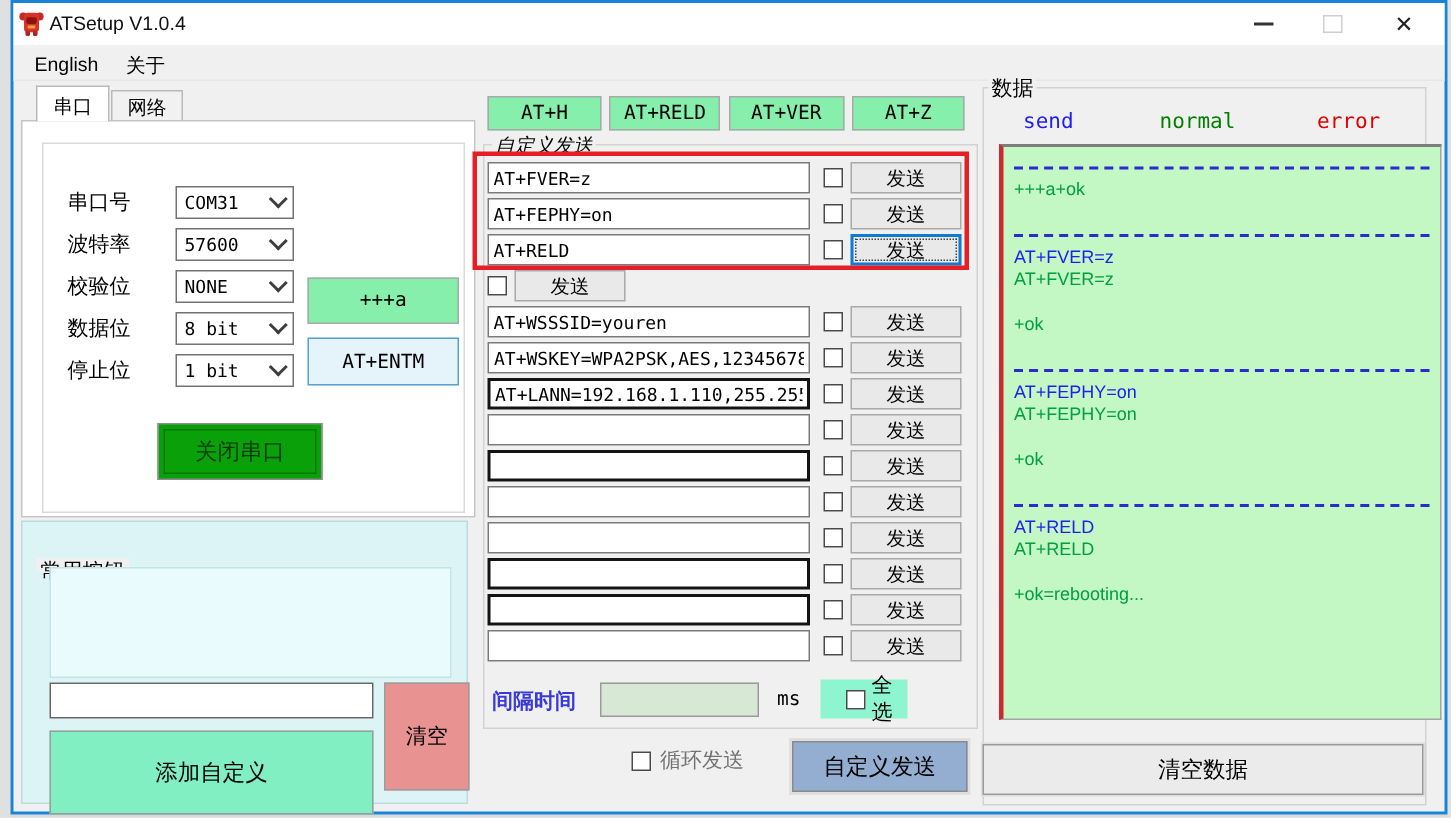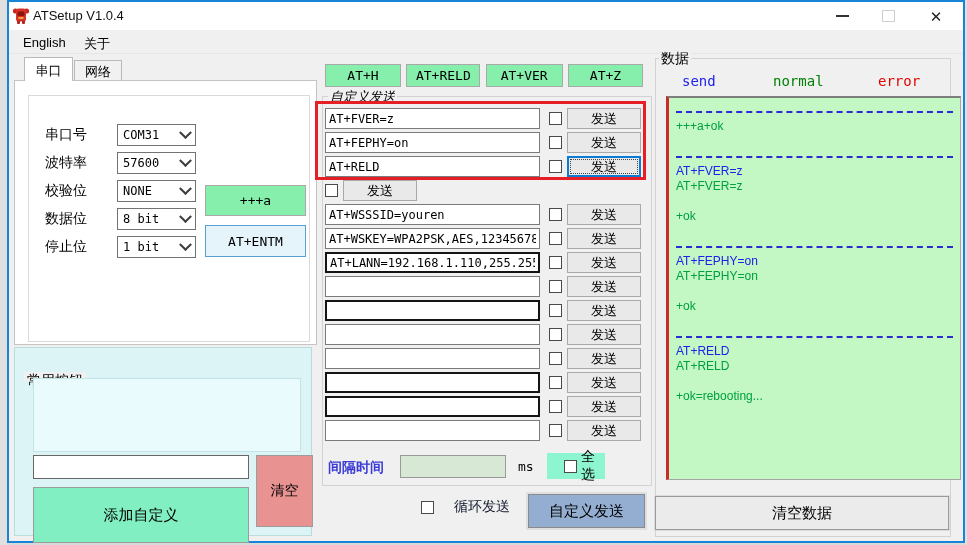--- a/index.html
+++ b/index.html
@@ -84,21 +84,21 @@
   #highlight-rect{position:absolute;left:306px;top:99px;width:331px;height:79px;box-sizing:border-box;
                   border:3px solid #e61e26;z-index:5;pointer-events:none;}
   #interval-label{position:absolute;left:319px;top:457px;font-size:14px;font-weight:bold;color:#3a3ad6;}
   #interval-input{position:absolute;left:391px;top:453px;width:106px;height:23px;box-sizing:border-box;
                   background:#d7e8d5;border:1px solid #9a9a9a;font-size:13px;padding:0 4px;}
   #ms-label{position:absolute;left:509px;top:457px;font-family:"DejaVu Sans Mono",monospace;font-size:13px;}
   #selectall-wrap{position:absolute;left:538px;top:451px;width:58px;height:26px;background:#8ef5d1;
                   display:flex;align-items:center;padding-left:17px;box-sizing:border-box;}
   #selectall-label{font-size:14px;margin-left:4px;}
   #loop-wrap{position:absolute;left:412px;top:496px;display:flex;align-items:center;}
-  #loop-label{font-size:14px;color:#0f172a;margin-left:20px;}
+  #loop-label{font-size:14px;color:#737373;margin-left:6px;}
   #btn-batch{position:absolute;left:519px;top:492px;width:117px;height:34px;box-sizing:border-box;
              background:#93aed1;border:1px solid #8a8a8a;box-shadow:0 0 0 2px #dfdfdf;
              display:flex;align-items:center;justify-content:center;font-size:15px;}
   
   #data-group{position:absolute;left:646px;top:56px;width:296px;height:479px;box-sizing:border-box;
               border:1px solid #d2d2d2;}
   #data-title{position:absolute;left:650px;top:48px;font-size:14px;background:#f0f0f0;padding:0 2px;z-index:2;}
   #legend{position:absolute;left:673px;top:71px;height:18px;font-family:"DejaVu Sans Mono",monospace;
           font-size:14px;z-index:2;}
   #legend span{position:absolute;top:0;}
@@ -190,20 +190,21 @@
         <div class="field-row">
           <span class="field-label">停止位</span>
           <div class="combo">
             <span>1 bit</span>
             <span class="chev"></span>
           </div>
         </div>
       </div>
     <div class="gray-btn" id="btn-plusa">+++a</div>
     <div id="btn-entm">AT+ENTM</div>
+    <div id="btn-closeport">关闭串口</div>
 
     <div id="common-group">
       <span id="common-title">常用按钮</span>
       <div id="common-list"></div>
       <input id="common-input" value="" style="">
       <div id="btn-add">添加自定义</div>
       <div id="btn-clear">清空</div>
     </div>
 
     <div id="quick-buttons">

